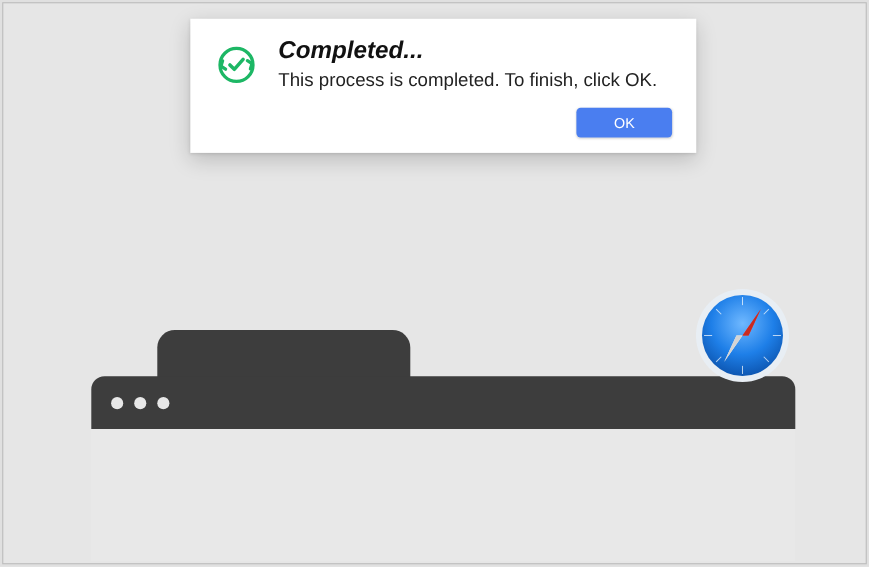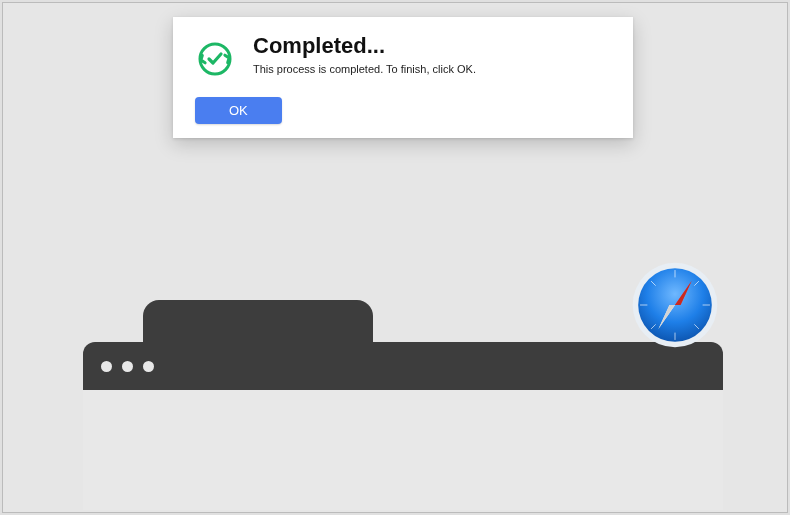--- a/index.html
+++ b/index.html
@@ -61,27 +61,29 @@
     }
     .dialog-icon {
       flex: 0 0 auto;
       margin-top: 6px;
     }
     .dialog-text h2 {
       font-size: 22px;
       font-weight: 800;
       color: #111;
       margin-bottom: 4px;
+      font-style: italic;
     }
     .dialog-text p {
-      font-size: 11px;
+      font-size: 17px;
       color: #222;
     }
     .dialog-actions {
       display: flex;
+      justify-content: flex-end;
       margin-top: 14px;
     }
     .btn-ok {
       background: #4a7ef0;
       color: #fff;
       border: none;
       border-radius: 4px;
       padding: 6px 34px;
       font-size: 13px;
       cursor: pointer;

